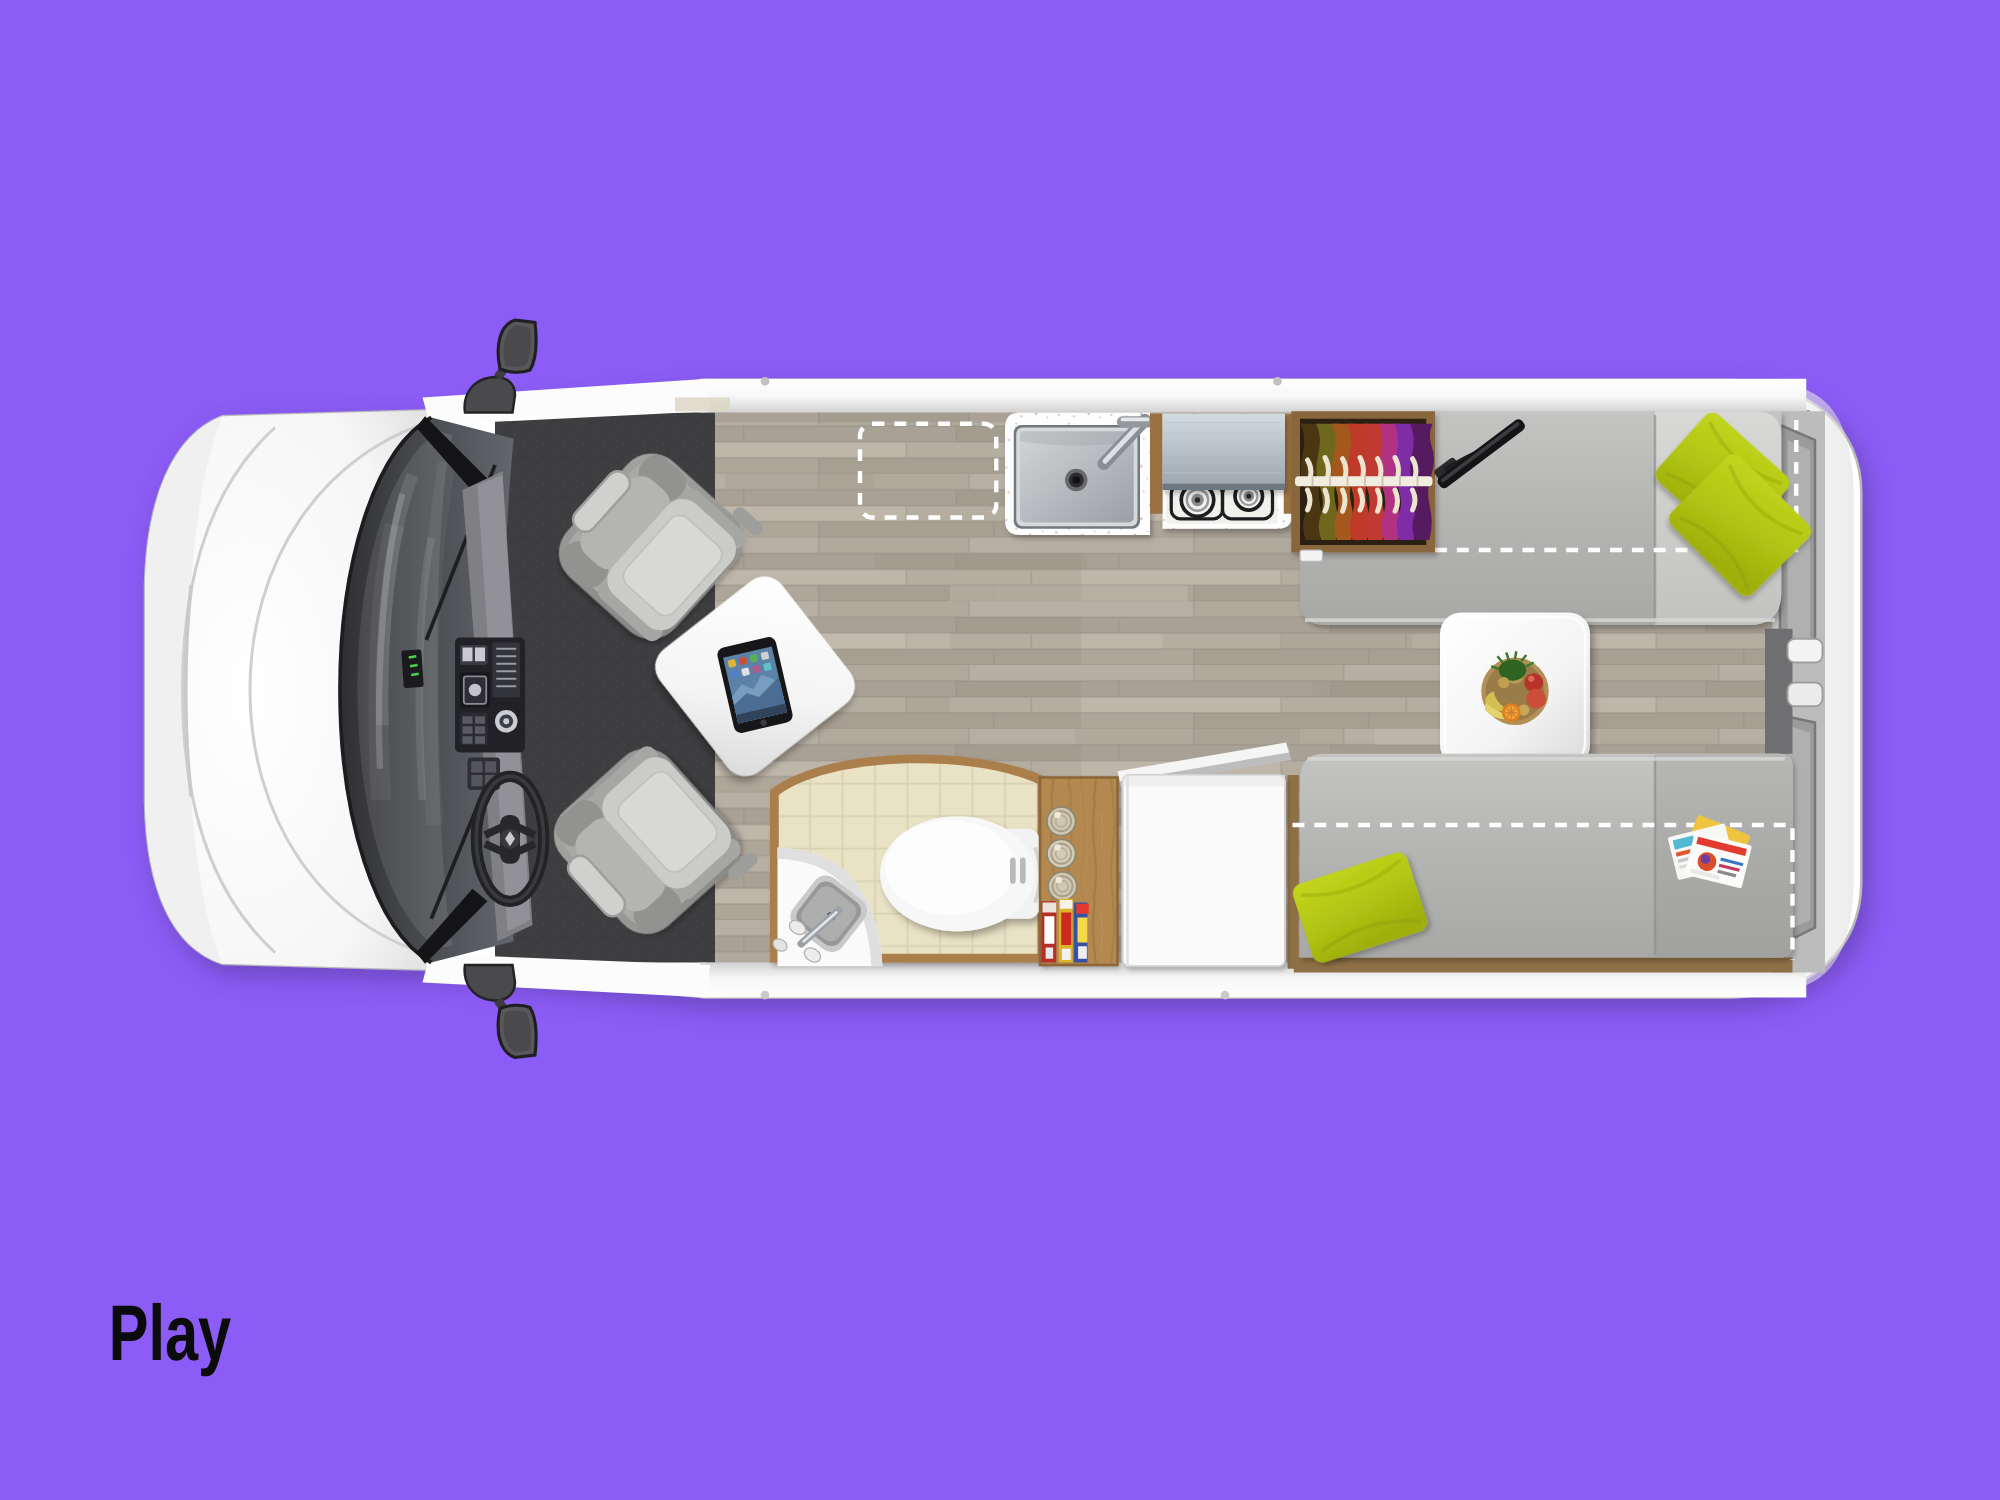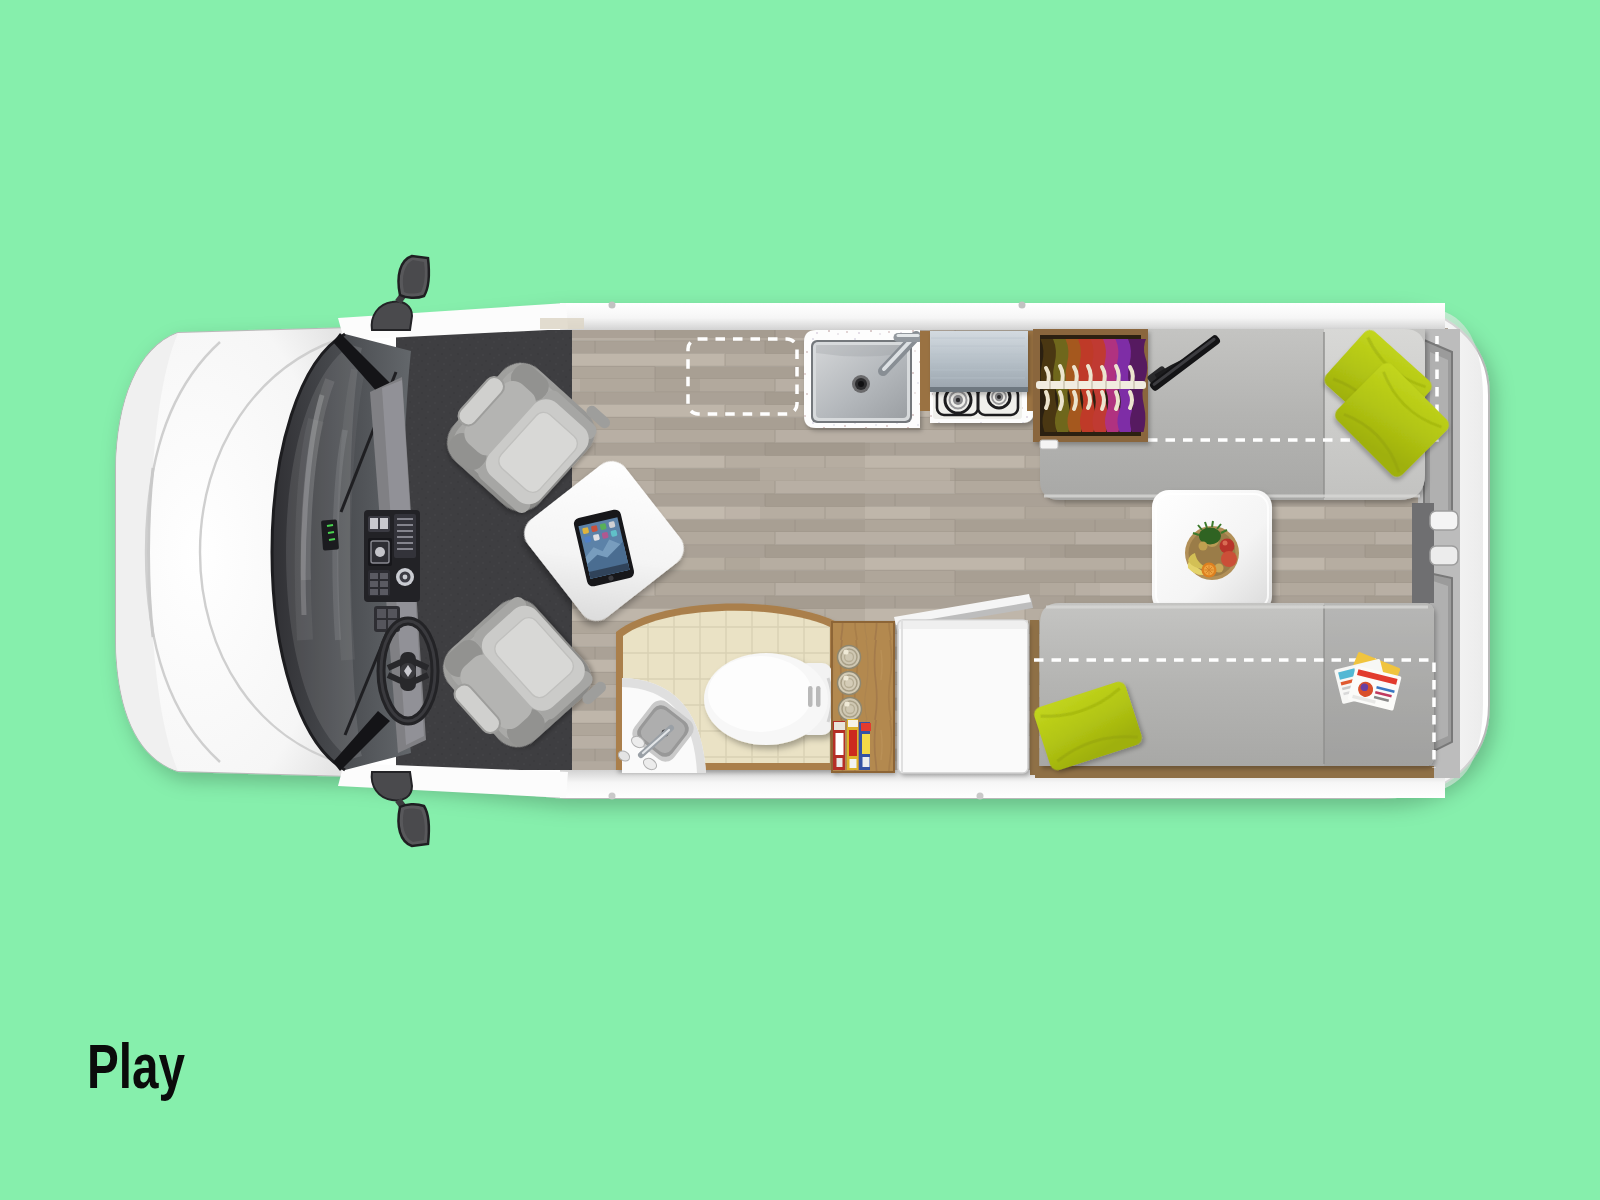--- a/index.html
+++ b/index.html
@@ -1,16 +1,16 @@
 <!DOCTYPE html>
 <html><head>
 <meta charset="utf-8">
 <style>
   html,body{margin:0;padding:0;background:#ffffff;}
-  .page{position:relative;width:1600px;height:1200px;background:#86efac;overflow:hidden;
+  .page{position:relative;width:1600px;height:1200px;background:#8b5cf6;overflow:hidden;
         font-family:"Liberation Sans", sans-serif;}
 </style>
 </head>
 <body>
 <div class="page">
 <svg width="1600" height="1200" viewBox="0 0 1600 1200" xmlns="http://www.w3.org/2000/svg">
 <defs>
 
   <pattern id="wood" x="565" y="328" width="300" height="51" patternUnits="userSpaceOnUse">
     <rect x="0" y="0" width="300" height="12.75" fill="#b8afa4"></rect>

